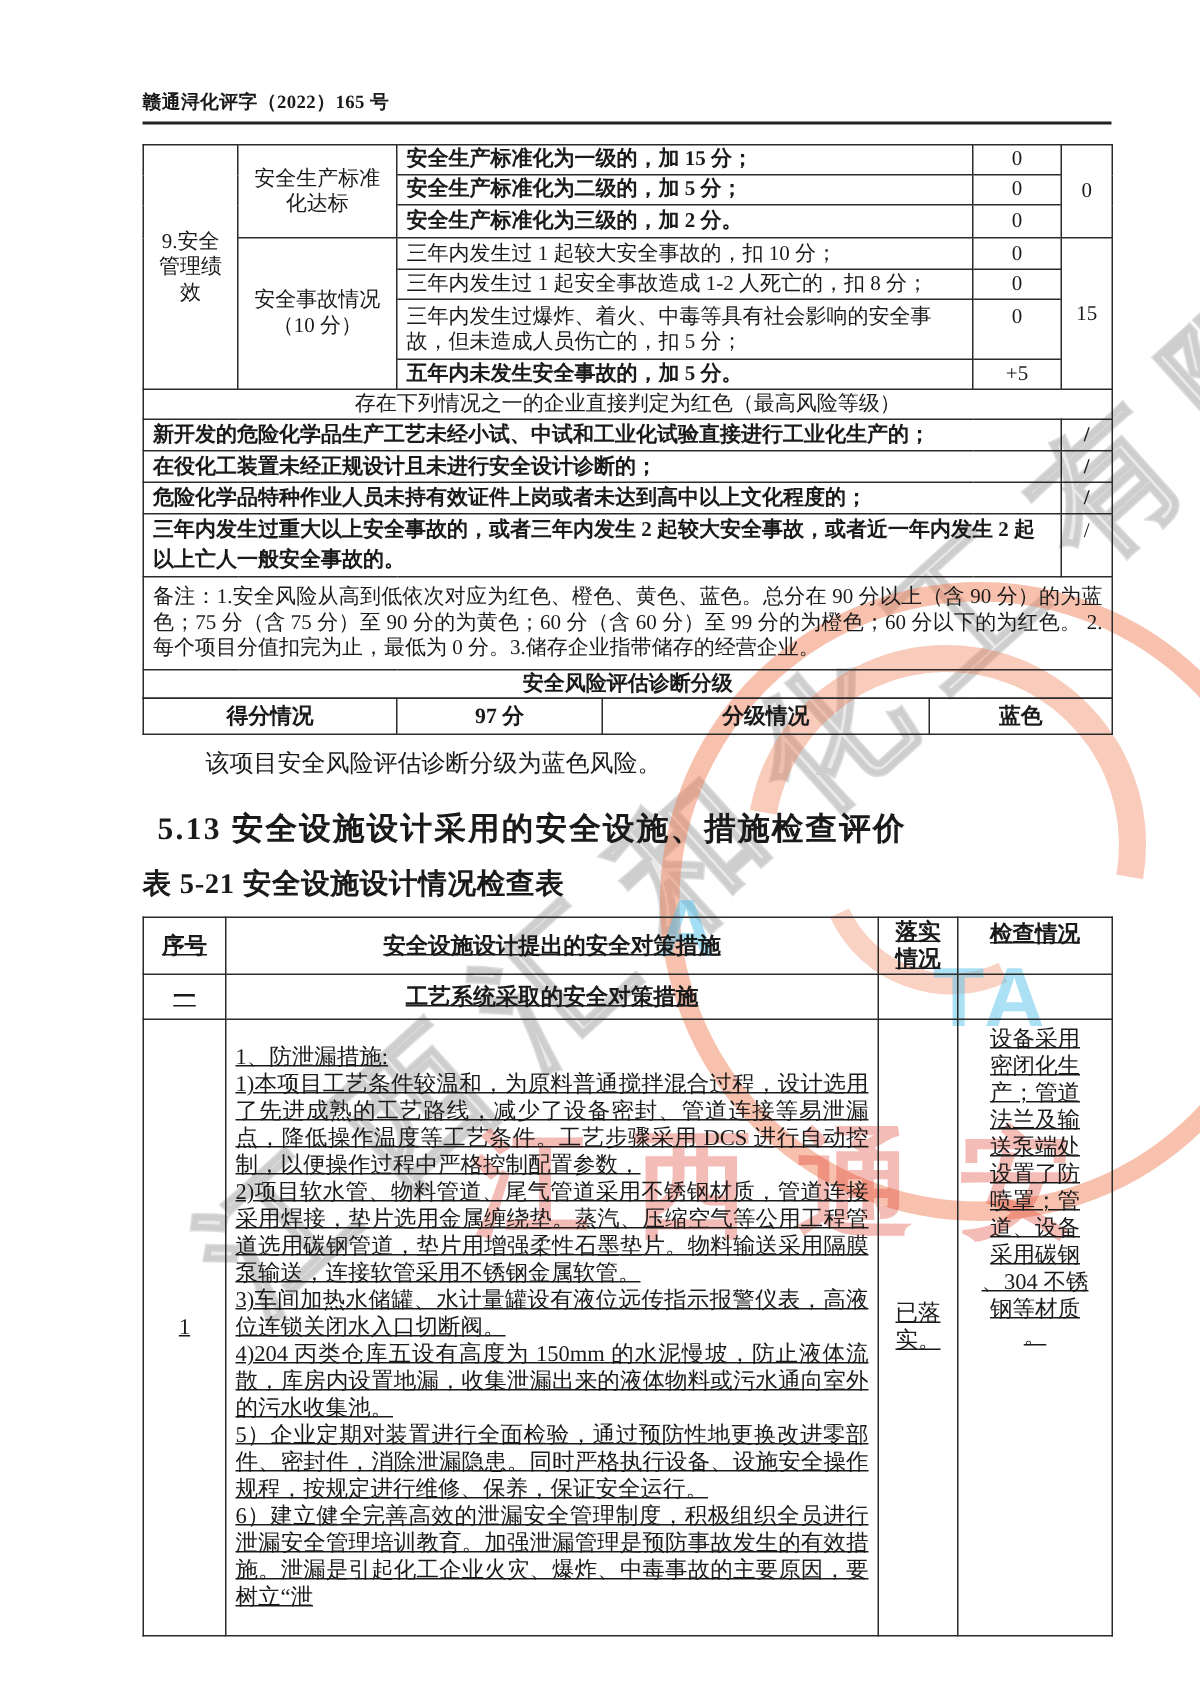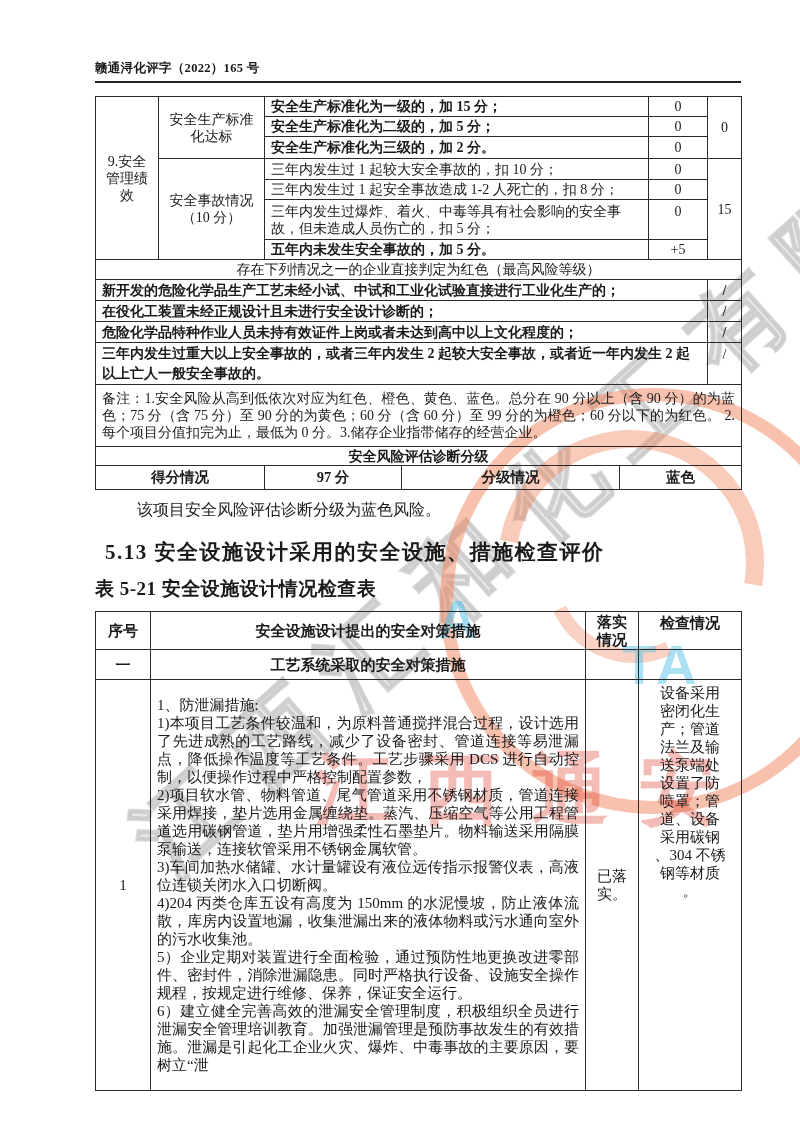--- a/index.html
+++ b/index.html
@@ -27,21 +27,21 @@
   .grp{text-align:center;padding:0 8px;}
   .red-row td{font-weight:bold;font-size:14px;}
   .remark-cell{font-size:14px;line-height:20.5px;padding:2px 6px;white-space:pre-line;text-align:justify;font-weight:normal;}
   .t1b{margin-top:-1px;}
   .t1b td{font-size:14.5px;font-weight:bold;text-align:center;}
   
   .body-par{margin:9px 0 0 105px;font-size:16px;line-height:22px;text-indent:32px;width:620px;}
   .section-heading{margin:17px 0 0 105px;font-size:21px;font-weight:bold;letter-spacing:1.5px;}
   .table-caption{margin:10px 0 0 95px;width:646px;text-align:left;font-size:19px;font-weight:bold;letter-spacing:.5px;}
   
-  .t2{margin-top:9px;}
+  .t2{margin-top:9px;text-decoration:underline;}
   .t2 td{font-size:15px;line-height:18px;}
   .t2 .head{font-weight:bold;text-align:center;}
   .measure-cell{
     font-size:14.2px;line-height:18.45px;text-align:justify;
     padding:16px 6px;vertical-align:top;white-space:pre-line;
   }
   .status-cell{text-align:center;font-size:15.5px;line-height:20px;padding:0 10px;}
   .check-cell{
     vertical-align:top;text-align:center;font-size:15.5px;line-height:22px;
     padding:4px 15px;word-break:break-all;line-break:anywhere;

